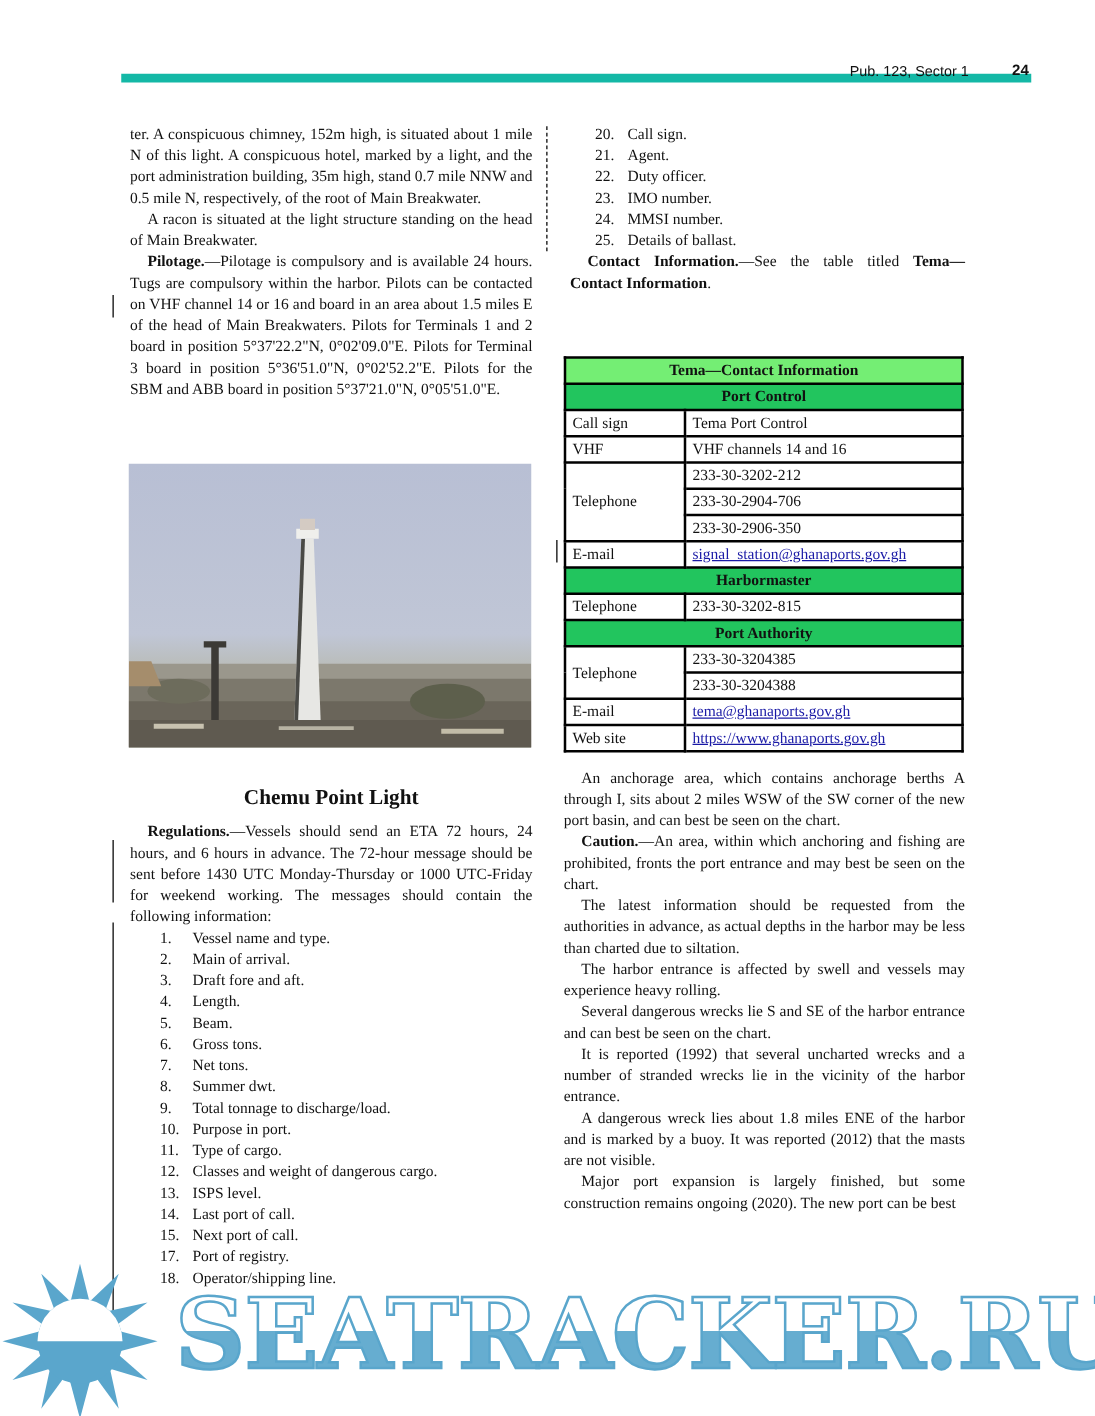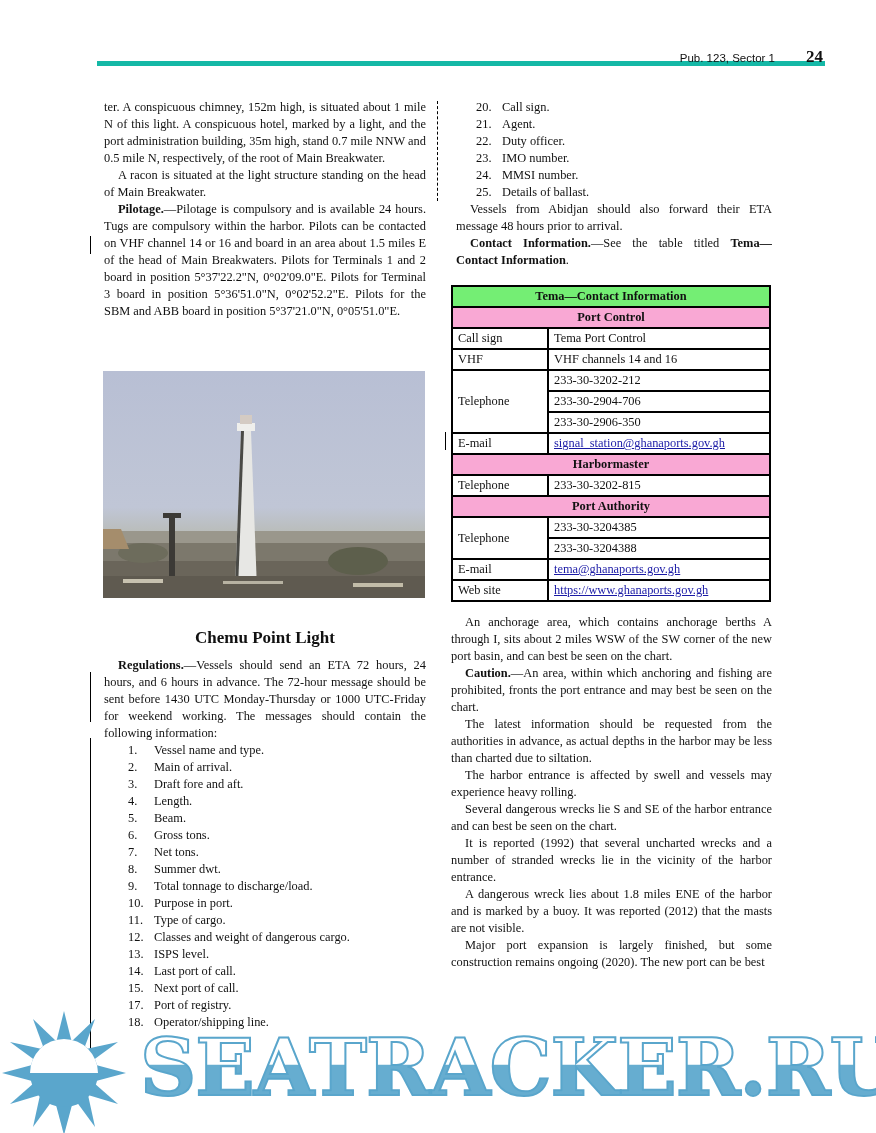--- a/index.html
+++ b/index.html
@@ -1,21 +1,21 @@
 <!DOCTYPE html>
 <html><head>
 <meta charset="utf-8">
 <style>
   * { box-sizing: border-box; margin: 0; padding: 0; }
   html, body { width: 876px; height: 1133px; background: #ffffff; overflow: hidden; }
   body { position: relative; font-family: "Liberation Serif", "DejaVu Serif", serif; color: #111; font-size: 12.4px; line-height: 17px; }
 
-  .header { position: absolute; left: 97px; top: 48px; width: 728px; height: 18px; border-bottom: 5px solid #14b8a6; }
+  .header { position: absolute; left: 97px; top: 48px; width: 728px; height: 18px; border-bottom: 7px solid #14b8a6; }
   .header .pub { position: absolute; right: 50px; top: 2px; font-family: "Liberation Sans", "DejaVu Sans", sans-serif; font-size: 11.5px; }
-  .header .page { position: absolute; right: 2px; top: 0px; font-family: Liberation Serif, serif; font-size: 17px; font-weight: bold; }
+  .header .page { position: absolute; right: 2px; top: 0px; font-family: Liberation Sans, sans-serif; font-size: 12px; font-weight: bold; }
 
   .col { position: absolute; text-align: justify; }
   .col-left { left: 104px; top: 99px; width: 322px; }
   .col-right { left: 456px; top: 99px; width: 316px; }
 
   p { margin: 0; }
   p.indent { text-indent: 14px; }
   b { font-weight: bold; }
 
   .change-bar { position: absolute; width: 1px; background: #000; }
@@ -23,21 +23,21 @@
   .photo { position: absolute; left: 103px; top: 371px; width: 322px; height: 227px; overflow: hidden; background: linear-gradient(#b8bfd4 0%, #c0c6d6 60%, #b9bcb8 72%, #8d8a80 85%, #6b675c 100%); }
   .caption { position: absolute; left: 104px; top: 629px; width: 322px; text-align: center; font-weight: bold; font-size: 17px; }
 
   ol.reg-list { list-style: none; margin-left: 24px; }
   ol.reg-list li { display: flex; }
   ol.reg-list li .num { width: 26px; flex: none; }
 
   table.contact { position: absolute; left: 451px; top: 285px; width: 320px; border-collapse: collapse; font-size: 12.4px; }
   table.contact td { border: 2px solid #000; padding: 1px 5px; height: 20.7px; }
   table.contact td.title { background: #74ee74; text-align: center; font-weight: bold; }
-  table.contact td.section { background: #f9a8d4; text-align: center; font-weight: bold; }
+  table.contact td.section { background: #22c55e; text-align: center; font-weight: bold; }
   table.contact td.label { width: 96px; }
   table.contact a { color: #1a1aa6; text-decoration: underline; }
 
   .watermark { position: absolute; left: 0; top: 1005px; width: 876px; height: 128px; pointer-events: none; }
   .wm-text { position: absolute; left: 140px; top: 1028px; font-family: "DejaVu Serif", serif; font-weight: bold; font-size: 78px; letter-spacing: -1px; color: transparent; -webkit-text-stroke: 2px #5aa6cc; pointer-events: none; white-space: nowrap; line-height: 80px; }
   .wm-fill { position: absolute; left: 140px; top: 1028px; font-family: "DejaVu Serif", serif; font-weight: bold; font-size: 78px; letter-spacing: -1px; color: #5aa6cc; white-space: nowrap; line-height: 80px; clip-path: inset(46% 0 0 0); pointer-events: none; opacity: 0.92; }
 </style>
 </head>
 <body>
 
@@ -180,21 +180,20 @@
       </li>
     <li>
         <span class="num">24.</span>
         <span>MMSI number.</span>
       </li>
     <li>
         <span class="num">25.</span>
         <span>Details of ballast.</span>
       </li>
   </ol>
-  <p class="indent">Vessels from Abidjan should also forward their ETA message 48 hours prior to arrival.</p>
   <p class="indent"><b>Contact Information.</b><span>—See the table titled </span><b>Tema—Contact Information</b><span>.</span></p>
 </div>
 
 <table class="contact">
   <tbody>
       <tr>
         <td colspan="2" class="title">Tema—Contact Information</td>
       </tr>
   <tr>
         <td colspan="2" class="section">Port Control</td>

